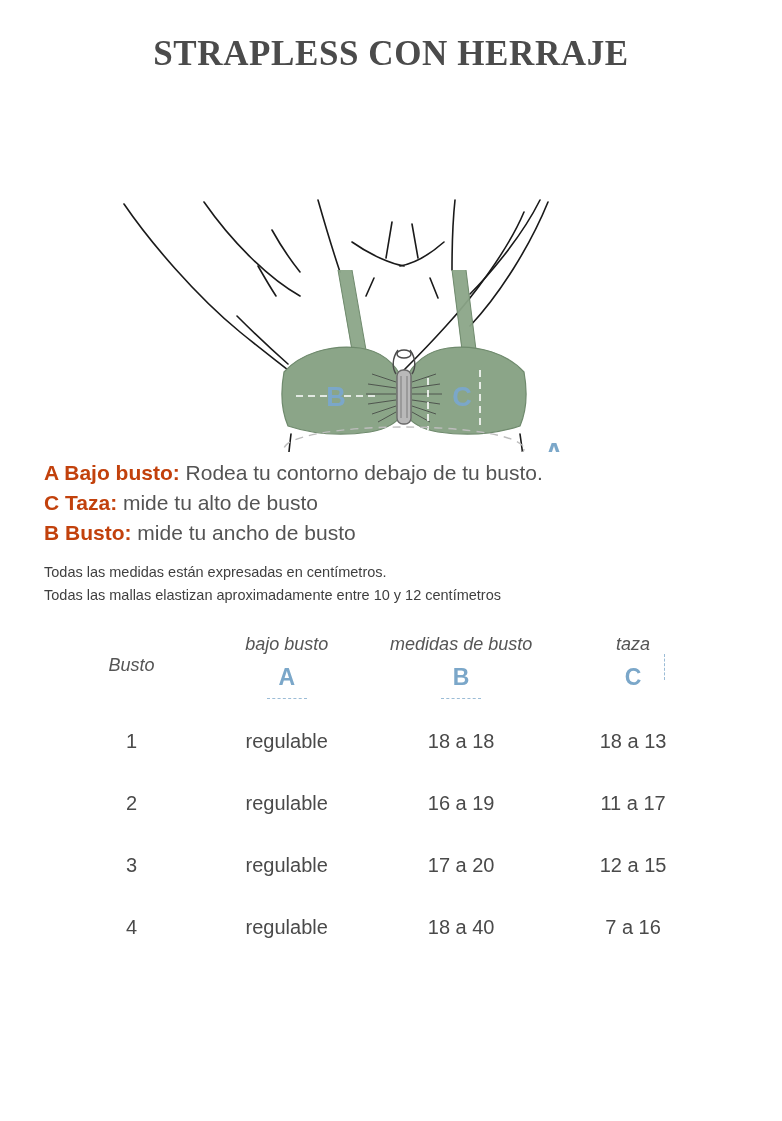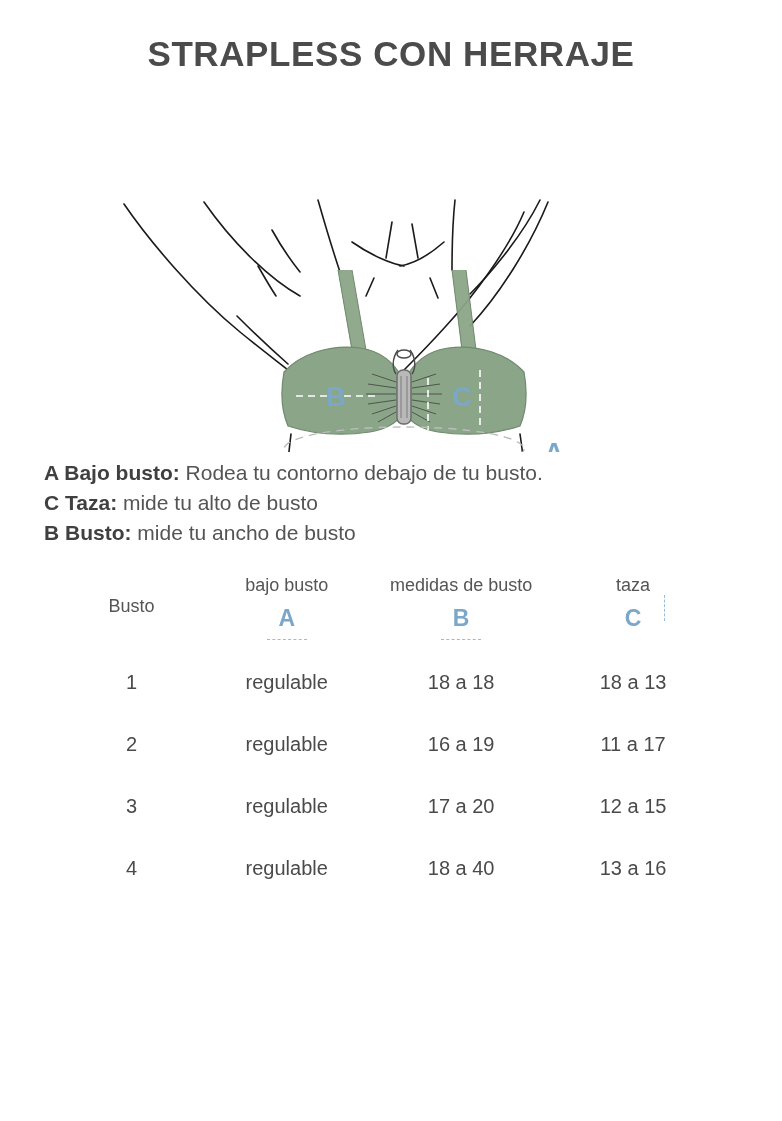--- a/index.html
+++ b/index.html
@@ -21,40 +21,40 @@
     height: 1121px;
     position: relative;
   }
   .title {
     text-align: center;
     font-size: 35px;
     font-weight: bold;
     letter-spacing: 0.6px;
     color: #4b4b4b;
     margin: 34px 0 0 0;
-    font-family: Liberation Sans, sans-serif;
+    font-family: Liberation Serif, serif;
   }
   .illustration {
     width: 782px;
     height: 370px;
     position: relative;
     margin-top: 8px;
   }
   .illustration svg { display: block; }
   .legend {
     margin: 6px 0 0 44px;
     line-height: 1.42;
   }
   .legend-line {
     font-size: 21px;
     color: #545454;
     white-space: nowrap;
   }
   .legend-key {
-    color: #404040;
+    color: #c2410c;
     font-weight: bold;
     text-align: center;
   }
   .notes {
     margin: 14px 0 0 44px;
   }
   .note-line {
     font-size: 14.5px;
     color: #3f3f3f;
     line-height: 1.55;
@@ -77,20 +77,21 @@
     padding: 8px 4px 10px 4px;
     height: 90px;
   }
   .col-div {
     border-left: 1px solid #dcdcdc;
   }
   .hdr-sub {
     font-size: 18px;
     color: #555;
     line-height: 1.15;
+    font-style: italic;
   }
   .hdr-letter {
     margin-top: 10px;
     font-size: 23px;
     color: #7ba7c9;
     font-weight: bold;
     position: relative;
     display: inline-block;
   }
   .letter-wrap {
@@ -235,20 +236,24 @@
       <span class="legend-key">A Bajo busto:</span><span> Rodea tu contorno  debajo de tu busto.</span>
     </div>
     <div class="legend-line">
       <span class="legend-key">C Taza:</span><span> mide tu alto de busto</span>
     </div>
     <div class="legend-line">
       <span class="legend-key">B Busto:</span><span> mide tu ancho de busto</span>
     </div>
   </div>
 
+  <div class="notes">
+    <div class="note-line">Todas las medidas están expresadas en centímetros.</div>
+    <div class="note-line">Todas las mallas elastizan aproximadamente entre 10 y 12 centímetros</div>
+  </div>
 
   <table class="size-table">
     <thead>
       <tr>
         <th class="th-cell" style="width:142px">
           <div class="hdr-sub">Busto</div>
         </th>
         <th class="th-cell col-div" style="width:182px">
           <div class="hdr-sub">bajo busto</div>
           <div class="letter-wrap">
@@ -288,21 +293,21 @@
       <tr class="body-row">
         <td>3</td>
         <td class="col-div">regulable</td>
         <td class="col-div">17 a 20</td>
         <td class="col-div">12 a 15</td>
       </tr>
       <tr class="body-row">
         <td>4</td>
         <td class="col-div">regulable</td>
         <td class="col-div">18 a 40</td>
-        <td class="col-div">13 a 16</td>
+        <td class="col-div">7 a 16</td>
       </tr>
       <tr class="body-row last-spacer">
         <td></td>
         <td class="col-div"></td>
         <td class="col-div"></td>
         <td class="col-div"></td>
       </tr>
     </tbody>
   </table>
 

